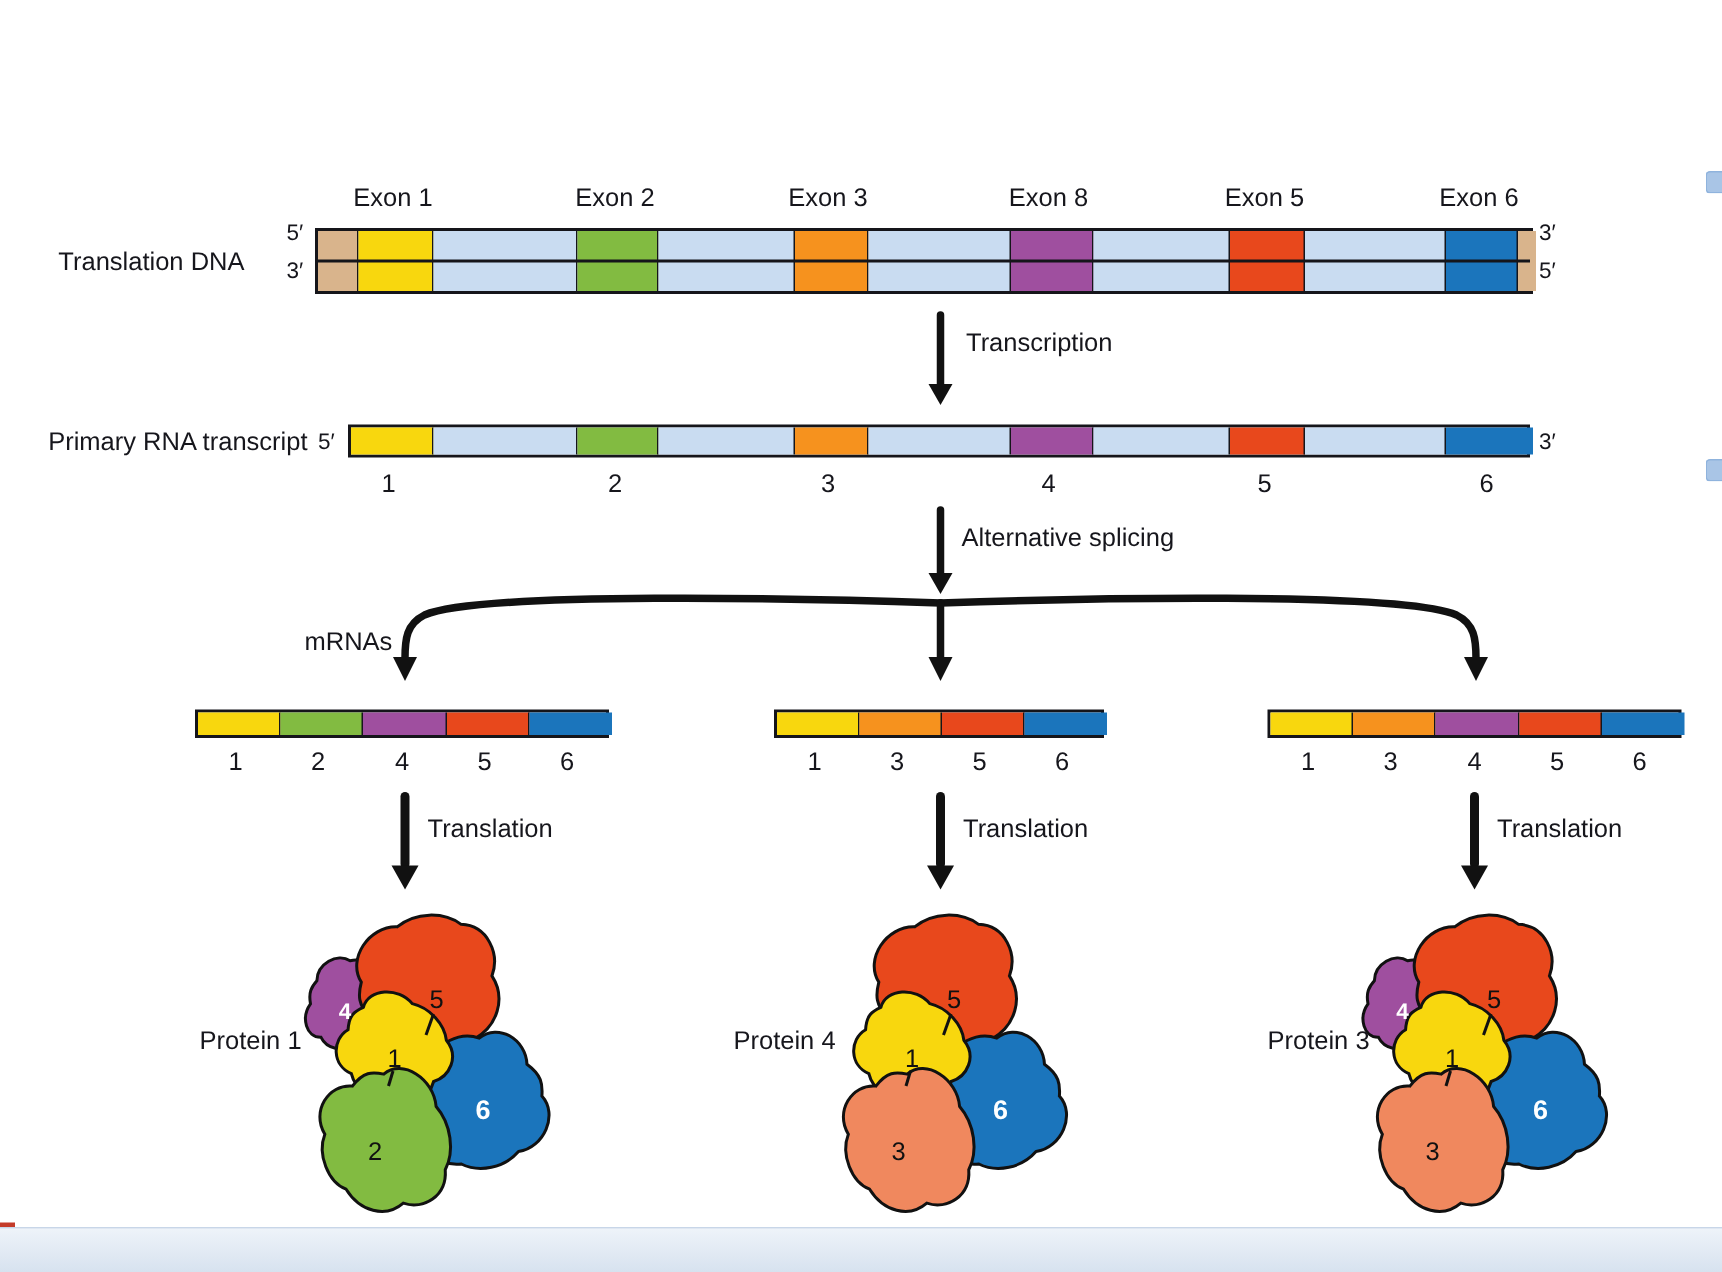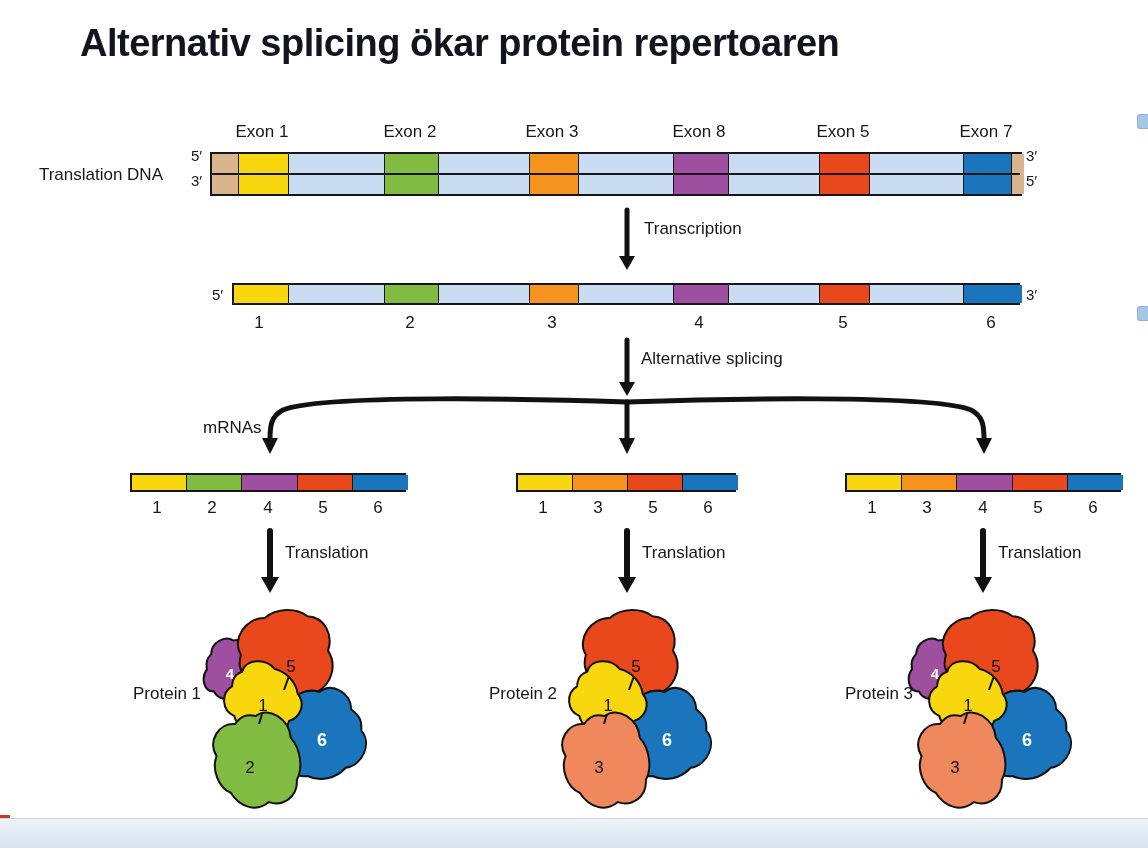--- a/index.html
+++ b/index.html
@@ -100,54 +100,54 @@
     </g>
     <g stroke="none">
       <text x="935" y="679" text-anchor="middle" font-size="15" font-weight="700" fill="#ffffff">4</text>
       <text x="996" y="672" text-anchor="middle" font-size="17" fill="#111111">5</text>
       <text x="968" y="711" text-anchor="middle" font-size="17" fill="#111111">1</text>
       <text x="955" y="773" text-anchor="middle" font-size="17" fill="#111111">3</text>
       <text x="1027" y="746" text-anchor="middle" font-size="18" font-weight="700" fill="#ffffff">6</text>
     </g>
   </svg>
 
-  <h1 class="title">Alternativ splicing ökar protein repertoaren</h1>
 
   <div class="lbl rt" style="left:0;top:165px;width:163px">Translation DNA</div>
   <div class="lbl prime" style="left:191px;top:147px">5′</div>
   <div class="lbl prime" style="left:191px;top:172px">3′</div>
   <div class="lbl prime" style="left:1026px;top:147px">3′</div>
   <div class="lbl prime" style="left:1026px;top:172px">5′</div>
 
   <div class="lbl center" style="left:262px;top:122px">Exon 1</div>
   <div class="lbl center" style="left:410px;top:122px">Exon 2</div>
   <div class="lbl center" style="left:552px;top:122px">Exon 3</div>
   <div class="lbl center" style="left:699px;top:122px">Exon 8</div>
   <div class="lbl center" style="left:843px;top:122px">Exon 5</div>
-  <div class="lbl center" style="left:986px;top:122px">Exon 7</div>
+  <div class="lbl center" style="left:986px;top:122px">Exon 6</div>
 
   <div class="bar" id="dna-bar">
     <span class="seg" style="left: 0px; width: 27px; background-color: rgb(217, 180, 140);"></span>
     <span class="seg" style="left: 27px; width: 50px; background-color: rgb(248, 215, 14);"></span>
     <span class="seg" style="left: 77px; width: 96px; background-color: rgb(201, 220, 241);"></span>
     <span class="seg" style="left: 173px; width: 54px; background-color: rgb(130, 187, 65);"></span>
     <span class="seg" style="left: 227px; width: 91px; background-color: rgb(201, 220, 241);"></span>
     <span class="seg" style="left: 318px; width: 49px; background-color: rgb(246, 146, 30);"></span>
     <span class="seg" style="left: 367px; width: 95px; background-color: rgb(201, 220, 241);"></span>
     <span class="seg" style="left: 462px; width: 55px; background-color: rgb(159, 79, 159);"></span>
     <span class="seg" style="left: 517px; width: 91px; background-color: rgb(201, 220, 241);"></span>
     <span class="seg" style="left: 608px; width: 50px; background-color: rgb(232, 72, 28);"></span>
     <span class="seg" style="left: 658px; width: 94px; background-color: rgb(201, 220, 241);"></span>
     <span class="seg" style="left: 752px; width: 48px; background-color: rgb(27, 117, 188);"></span>
     <span class="seg last" style="left: 800px; width: 12px; background-color: rgb(217, 180, 140);"></span>
     <span class="dna-mid"></span>
   </div>
 
   <div class="lbl" style="left:644px;top:219px">Transcription</div>
 
+  <div class="lbl rt" style="left:0;top:285px;width:205px">Primary RNA transcript</div>
   <div class="lbl prime" style="left:212px;top:286px">5′</div>
   <div class="lbl prime" style="left:1026px;top:286px">3′</div>
 
   <div class="bar" id="rna-bar">
     <span class="seg" style="left: 0px; width: 55px; background-color: rgb(248, 215, 14);"></span>
     <span class="seg" style="left: 55px; width: 96px; background-color: rgb(201, 220, 241);"></span>
     <span class="seg" style="left: 151px; width: 54px; background-color: rgb(130, 187, 65);"></span>
     <span class="seg" style="left: 205px; width: 91px; background-color: rgb(201, 220, 241);"></span>
     <span class="seg" style="left: 296px; width: 49px; background-color: rgb(246, 146, 30);"></span>
     <span class="seg" style="left: 345px; width: 95px; background-color: rgb(201, 220, 241);"></span>
@@ -203,21 +203,21 @@
   <div class="num" style="left:927px;top:498px">3</div>
   <div class="num" style="left:983px;top:498px">4</div>
   <div class="num" style="left:1038px;top:498px">5</div>
   <div class="num" style="left:1093px;top:498px">6</div>
 
   <div class="lbl" style="left:285px;top:543px">Translation</div>
   <div class="lbl" style="left:642px;top:543px">Translation</div>
   <div class="lbl" style="left:998px;top:543px">Translation</div>
 
   <div class="lbl" style="left:133px;top:684px">Protein 1</div>
-  <div class="lbl" style="left:489px;top:684px">Protein 2</div>
+  <div class="lbl" style="left:489px;top:684px">Protein 4</div>
   <div class="lbl" style="left:845px;top:684px">Protein 3</div>
 
   <div class="edge-marker" style="top:114px"></div>
   <div class="edge-marker" style="top:306px"></div>
 
   <div class="bottom-bar">
     <div class="bottom-accent"></div>
   </div>
 </div>
 

